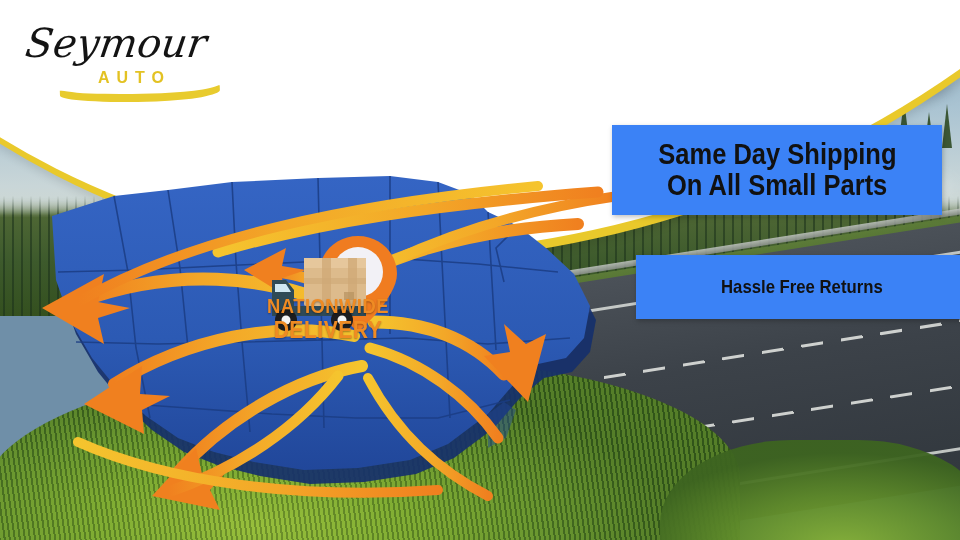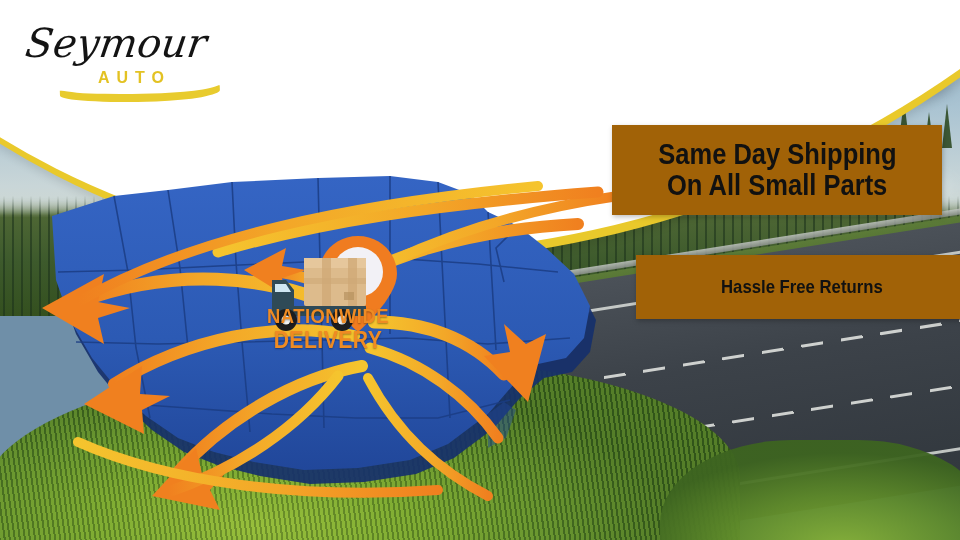--- a/index.html
+++ b/index.html
@@ -199,37 +199,37 @@
   .map-svg { position: absolute; left: 0; top: 0; }
 
   
   .truck-group {
     position: absolute;
     left: 262px; top: 228px;
     width: 140px; height: 140px;
   }
   .nationwide-text {
     position: absolute;
-    left: 248px; top: 306px;
+    left: 248px; top: 296px;
     width: 160px;
     text-align: center;
     font-family: "Liberation Sans", sans-serif;
     font-weight: 700;
     color: #ef8b23;
     line-height: 1.08;
     letter-spacing: 0.5px;
     text-shadow: 0 1px 2px rgba(0,0,0,0.35);
   }
   .nw-l1 { font-size: 20px; display: block; transform: scaleX(0.92); }
   .nw-l2 { font-size: 23px; display: block; transform: scaleX(0.92); }
 
   
   .badge {
     position: absolute;
-    background: #a16207;
+    background: #3b82f6;
     color: #111111;
     font-family: "Liberation Sans", sans-serif;
     font-weight: 700;
     text-align: center;
     display: flex;
     flex-direction: column;
     align-items: center;
     justify-content: center;
     box-shadow: 1px 2px 5px rgba(0,0,0,0.25);
     line-height: 1.06;

